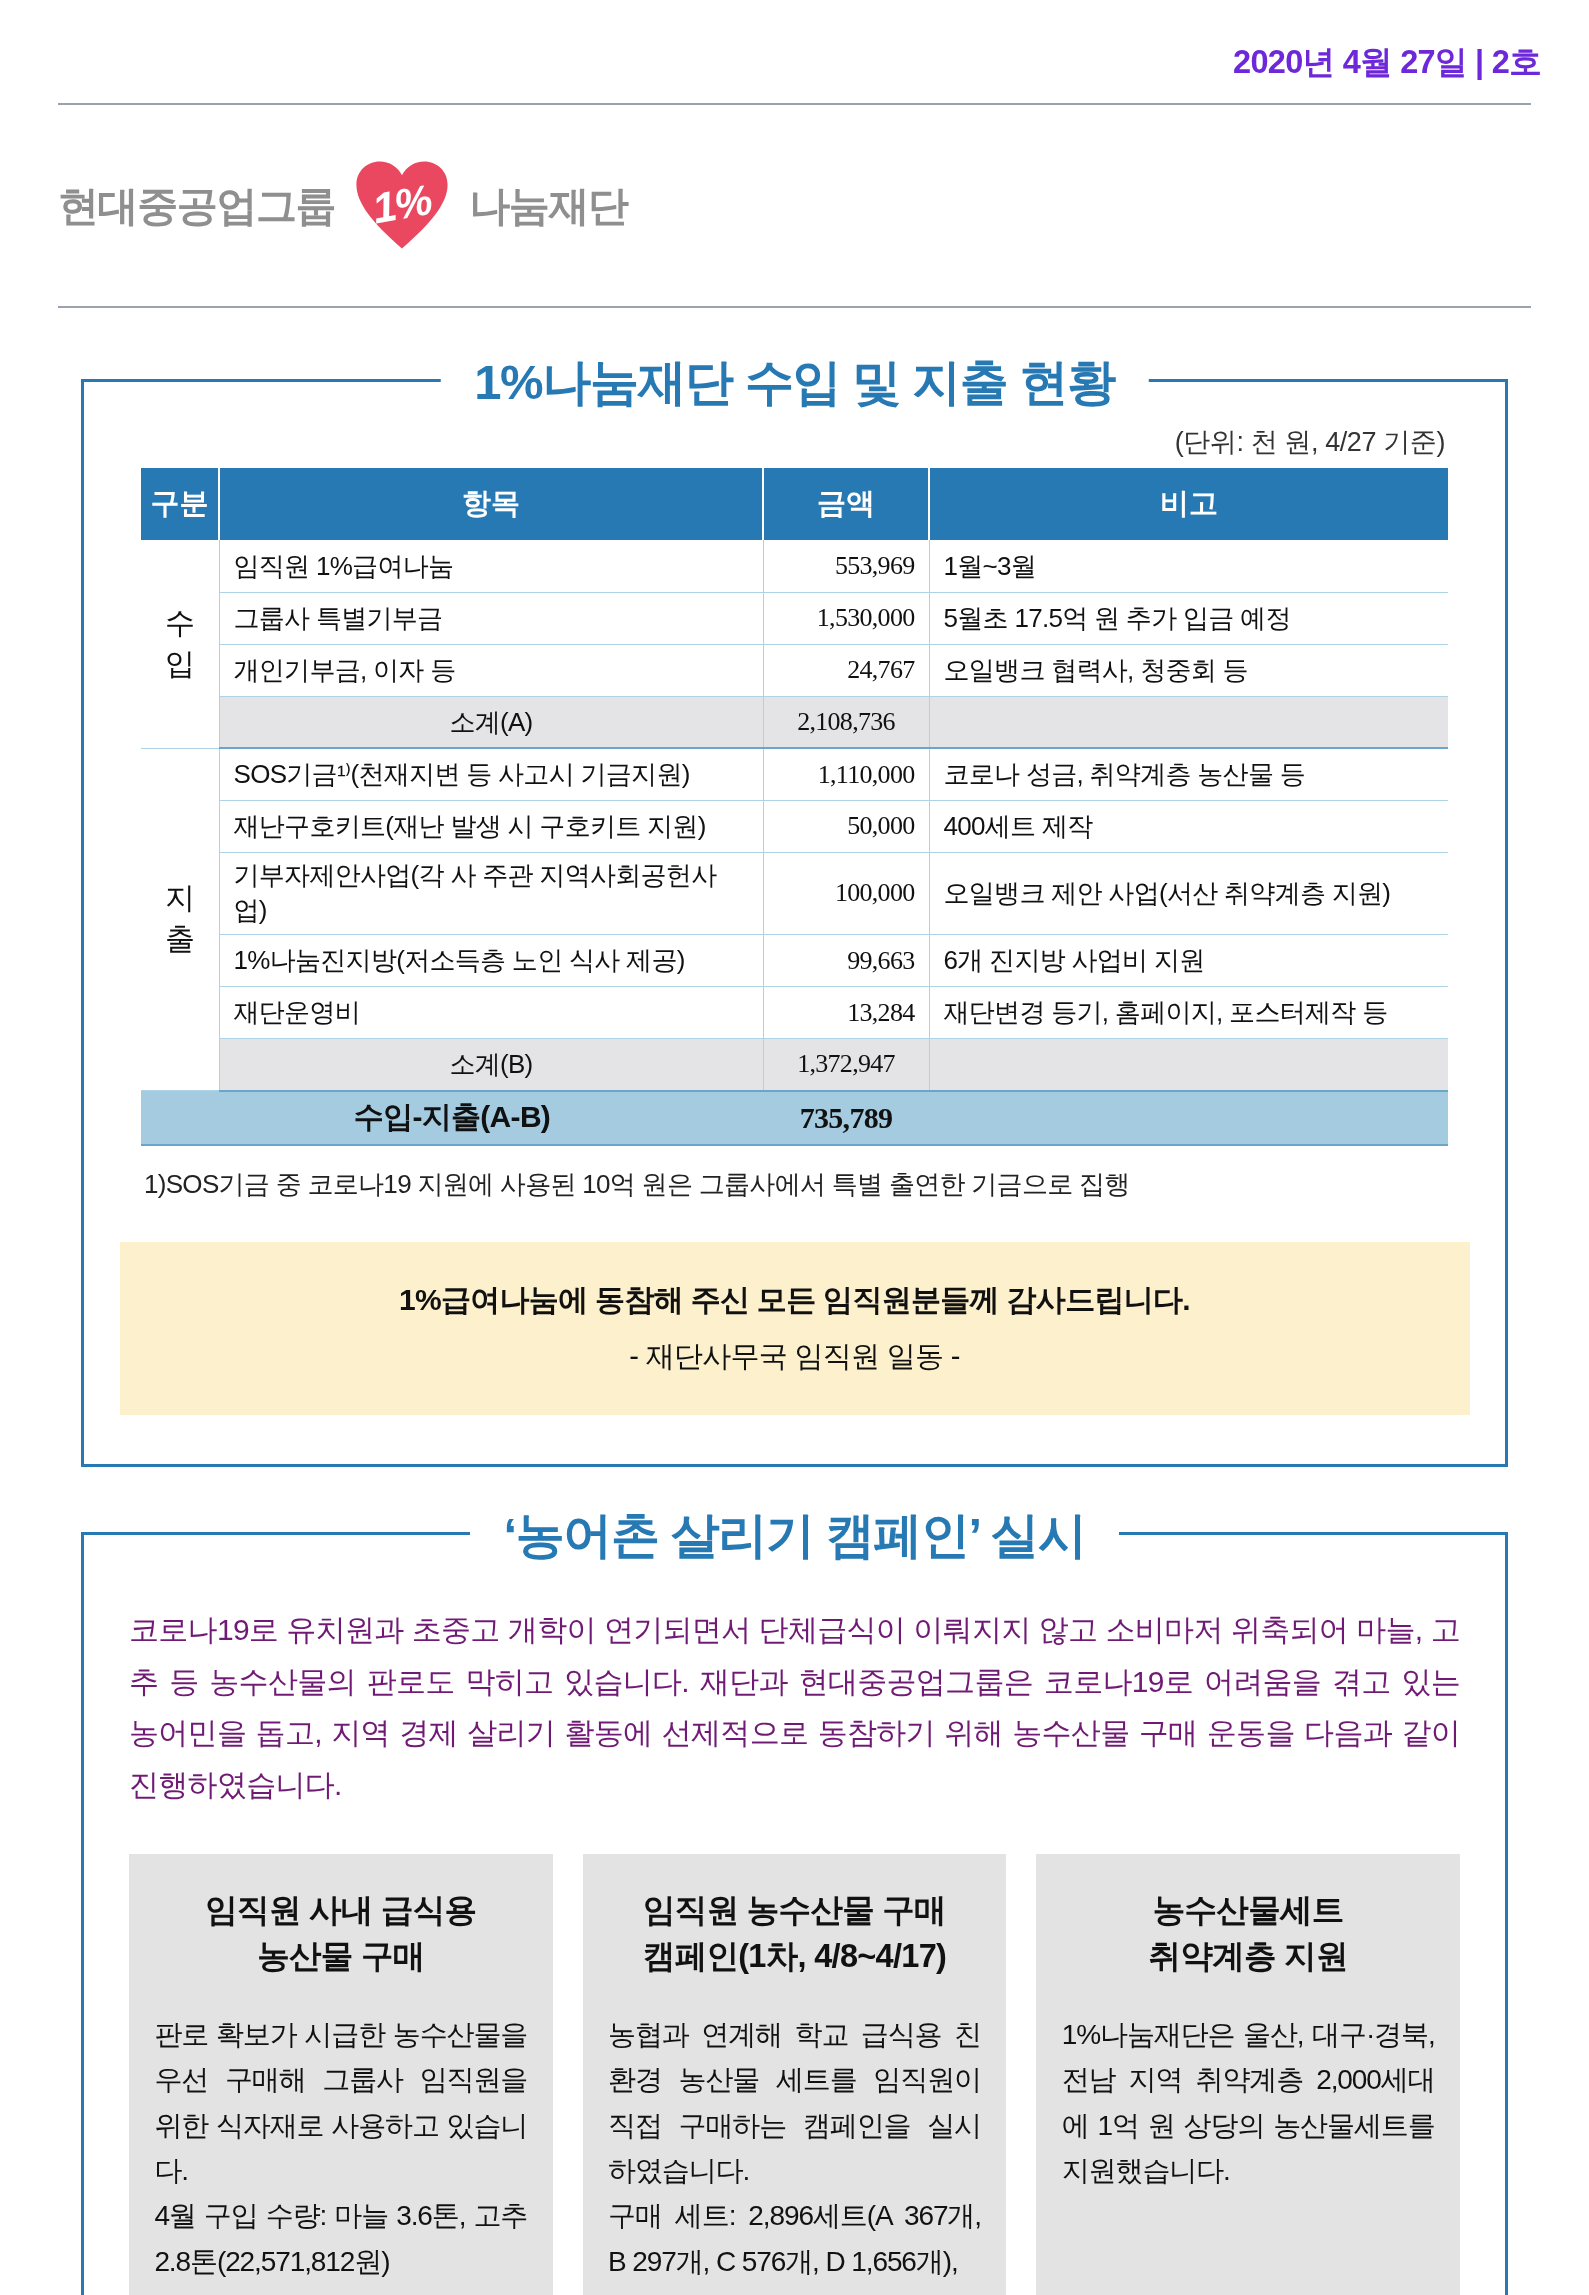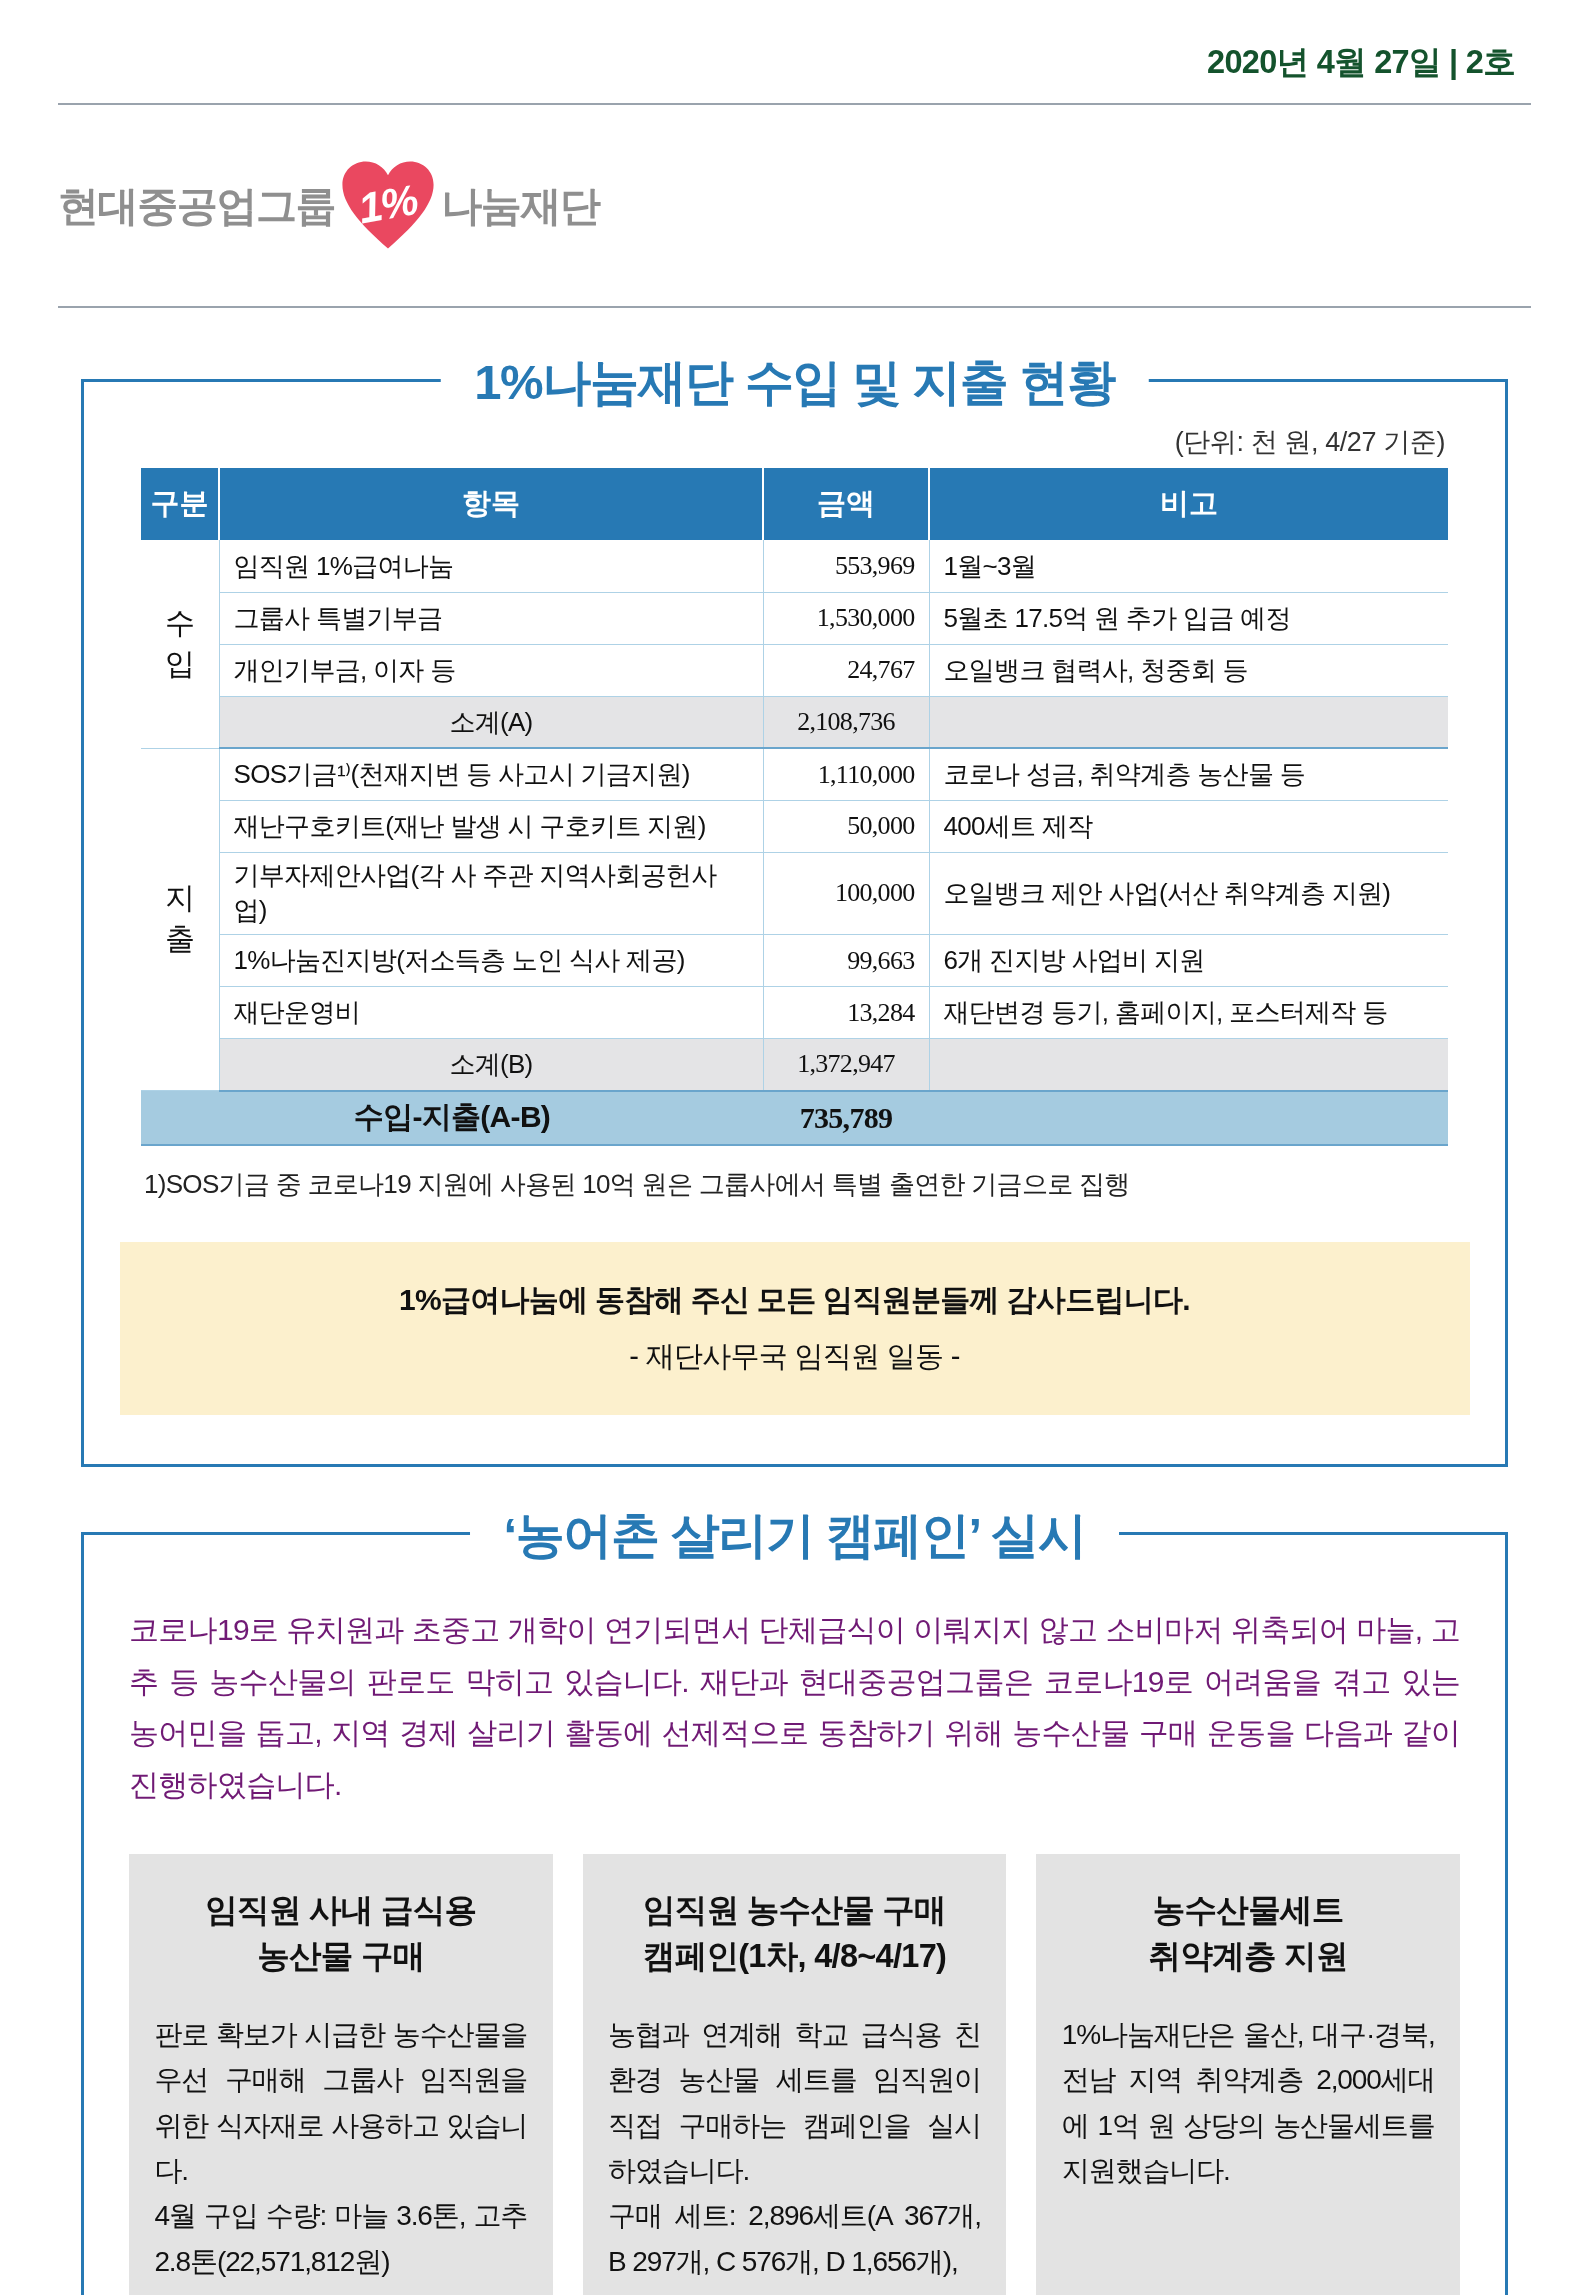--- a/index.html
+++ b/index.html
@@ -6,31 +6,31 @@
   html, body { margin:0; padding:0; }
   body {
     width:1589px; height:2295px; position:relative; overflow:hidden;
     background:#ffffff; color:#222;
     font-family:"Liberation Sans","DejaVu Sans",sans-serif;
     letter-spacing:-0.4px;
   }
 
   
   .issue-line {
-    margin:41px 74px 0; text-align:right;
-    font-size:32.5px; color:#14532d; font-weight:bold; letter-spacing:-0.7px;
+    margin:41px 48px 0; text-align:right;
+    font-size:32.5px; color:#6d28d9; font-weight:bold; letter-spacing:-0.7px;
   }
   .rule { margin:18.4px 58px 0; border:none; border-top:2.8px solid #9aa3ad; }
 
   
   .masthead {
     margin:20px 58px 0; height:162px;
     display:flex; align-items:center; justify-content:space-between;
   }
-  .logo { display:flex; align-items:center; 
+  .logo { display:flex; align-items:center; gap:14px;
           font-size:41px; font-weight:bold; color:#8f8f8f; letter-spacing:-1.4px; }
   .logo-heart { width:106px; height:106px; flex:0 0 auto; }
   .newsletter-title { font-size:106px; font-weight:bold; letter-spacing:-4.2px; line-height:1; white-space:nowrap; }
   .newsletter-title .light { color:#a9cbe3; }
   .newsletter-title .dark  { color:#2779b4; }
 
   
   .section {
     position:relative; margin:0 81px; border:3.5px solid #2779b4; background:#fff;
   }

